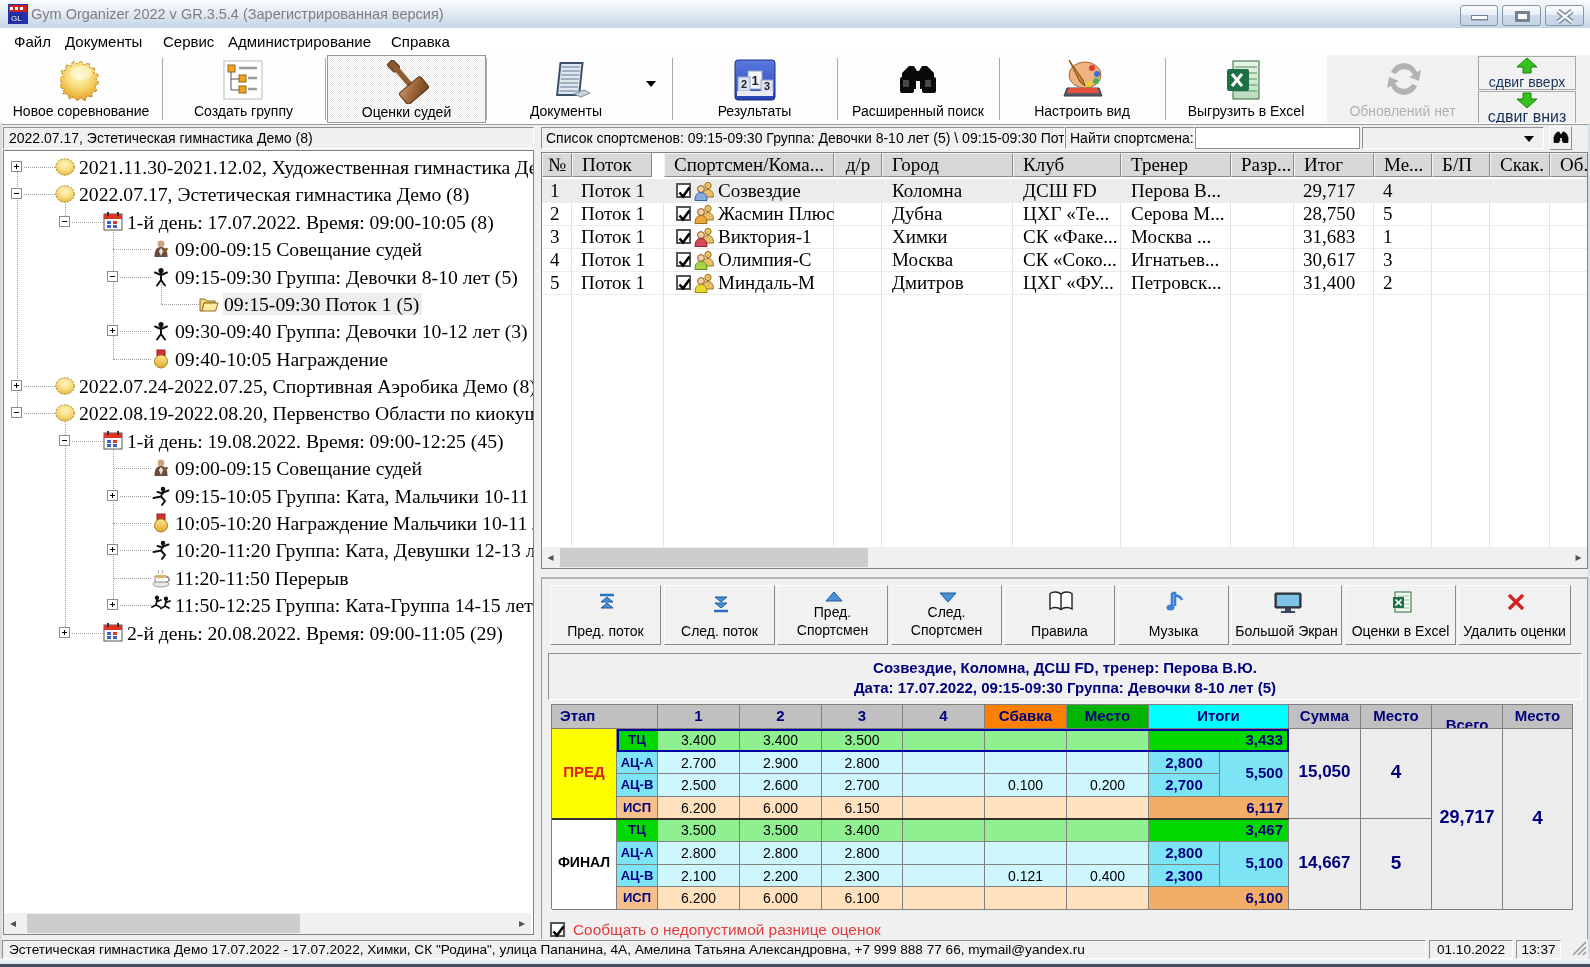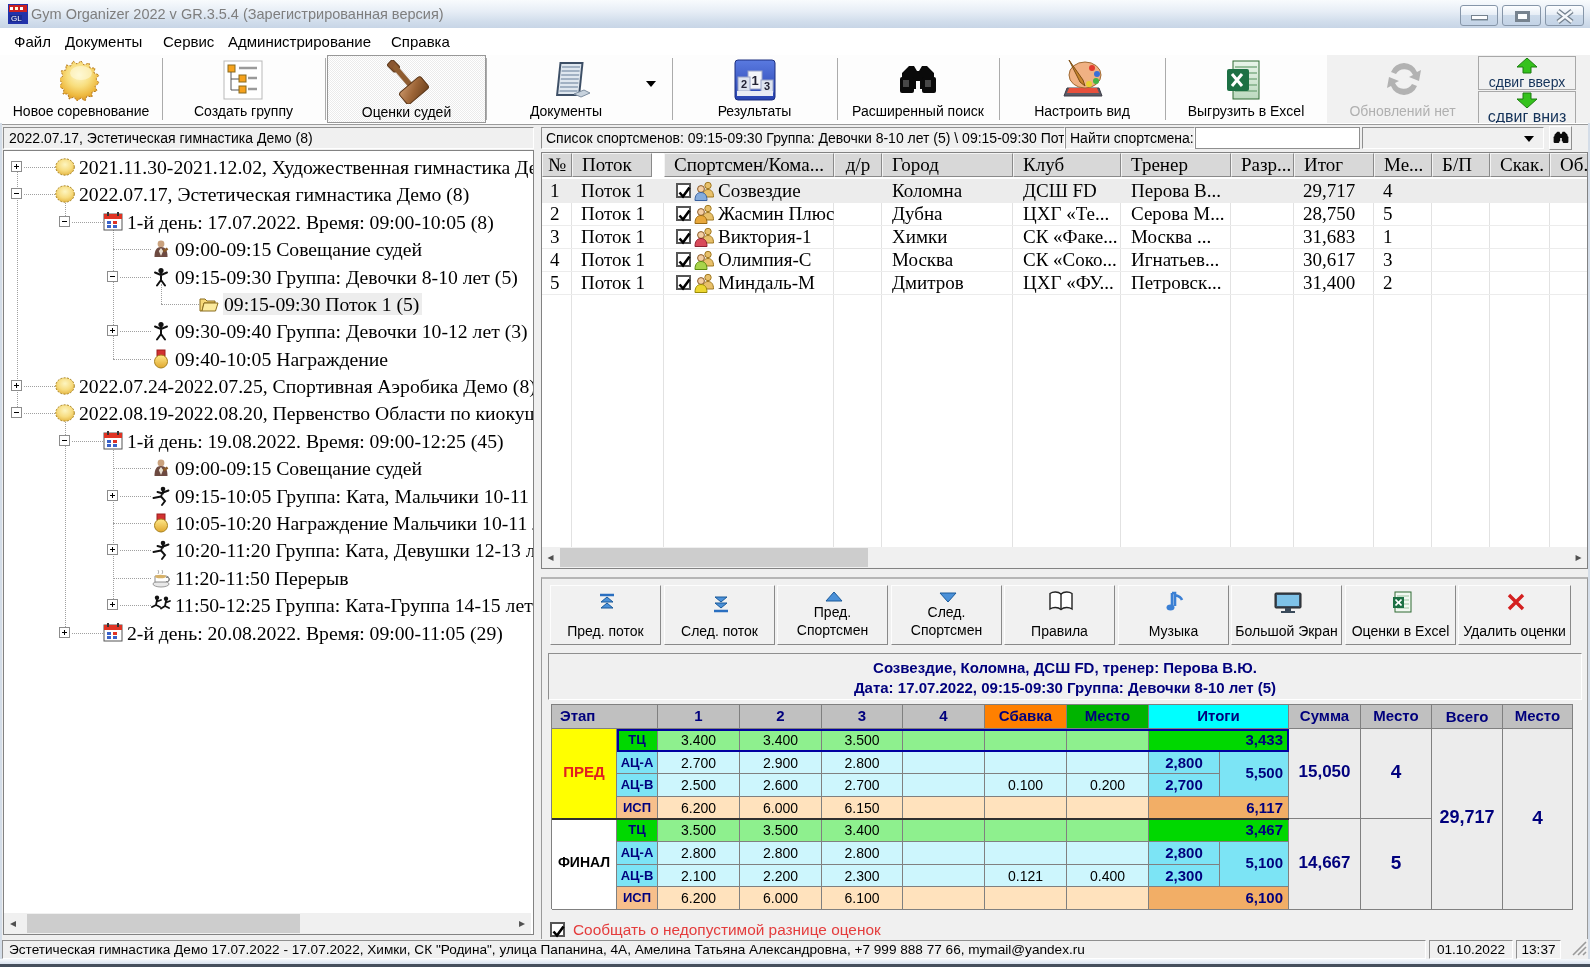--- a/index.html
+++ b/index.html
@@ -687,21 +687,21 @@
 <div class="sc schead" style="left:0px;top:0px;width:106px;height:24px;background:#c0c0c0;text-align:left;padding:2px 0 0 8px">Этап</div>
 <div class="sc schead" style="left:106px;top:0px;width:82px;height:24px;background:#c0c0c0;padding-top:2px">1</div>
 <div class="sc schead" style="left:188px;top:0px;width:82px;height:24px;background:#c0c0c0;padding-top:2px">2</div>
 <div class="sc schead" style="left:270px;top:0px;width:81px;height:24px;background:#c0c0c0;padding-top:2px">3</div>
 <div class="sc schead" style="left:351px;top:0px;width:82px;height:24px;background:#c0c0c0;padding-top:2px">4</div>
 <div class="sc schead" style="left:433px;top:0px;width:82px;height:24px;background:#ff8000;padding-top:2px">Сбавка</div>
 <div class="sc schead" style="left:515px;top:0px;width:82px;height:24px;background:#00b400;padding-top:2px">Место</div>
 <div class="sc schead" style="left:597px;top:0px;width:140px;height:24px;background:#00ffff;padding-top:2px">Итоги</div>
 <div class="sc schead" style="left:737px;top:0px;width:72px;height:24px;background:#c0c0c0;padding-top:2px">Сумма</div>
 <div class="sc schead" style="left:809px;top:0px;width:71px;height:24px;background:#c0c0c0;padding-top:2px">Место</div>
-<div class="sc schead" style="left:880px;top:0px;width:71px;height:24px;background:#c0c0c0;padding-top:3px">Всего</div>
+<div class="sc schead" style="left:880px;top:0px;width:71px;height:24px;background:#c0c0c0;padding-top:11px">Всего</div>
 <div class="sc schead" style="left:951px;top:0px;width:70px;height:24px;background:#c0c0c0;padding-top:2px">Место</div>
 <div class="sc " style="left:0px;top:24px;width:65px;height:90px;background:#ffff00;font-weight:bold;color:#e02020;font-size:15px;line-height:86px">ПРЕД</div>
 <div class="sc " style="left:0px;top:114px;width:65px;height:91px;background:#ffffff;font-weight:bold;color:#000;font-size:14px;line-height:87px">ФИНАЛ</div>
 <div class="sc " style="left:65px;top:24px;width:41px;height:23px;background:#00d800;font-weight:bold;color:#00007d;font-size:13px;padding-top:3px">ТЦ</div>
 <div class="sc " style="left:65px;top:47px;width:41px;height:22px;background:#7ce4f5;font-weight:bold;color:#00007d;font-size:13px;padding-top:3px">АЦ-А</div>
 <div class="sc " style="left:65px;top:69px;width:41px;height:23px;background:#7ce4f5;font-weight:bold;color:#00007d;font-size:13px;padding-top:3px">АЦ-В</div>
 <div class="sc " style="left:65px;top:92px;width:41px;height:22px;background:#f7bf8b;font-weight:bold;color:#00007d;font-size:13px;padding-top:3px">ИСП</div>
 <div class="sc " style="left:65px;top:114px;width:41px;height:23px;background:#00d800;font-weight:bold;color:#00007d;font-size:13px;padding-top:3px">ТЦ</div>
 <div class="sc " style="left:65px;top:137px;width:41px;height:23px;background:#7ce4f5;font-weight:bold;color:#00007d;font-size:13px;padding-top:3px">АЦ-А</div>
 <div class="sc " style="left:65px;top:160px;width:41px;height:22px;background:#7ce4f5;font-weight:bold;color:#00007d;font-size:13px;padding-top:3px">АЦ-В</div>

